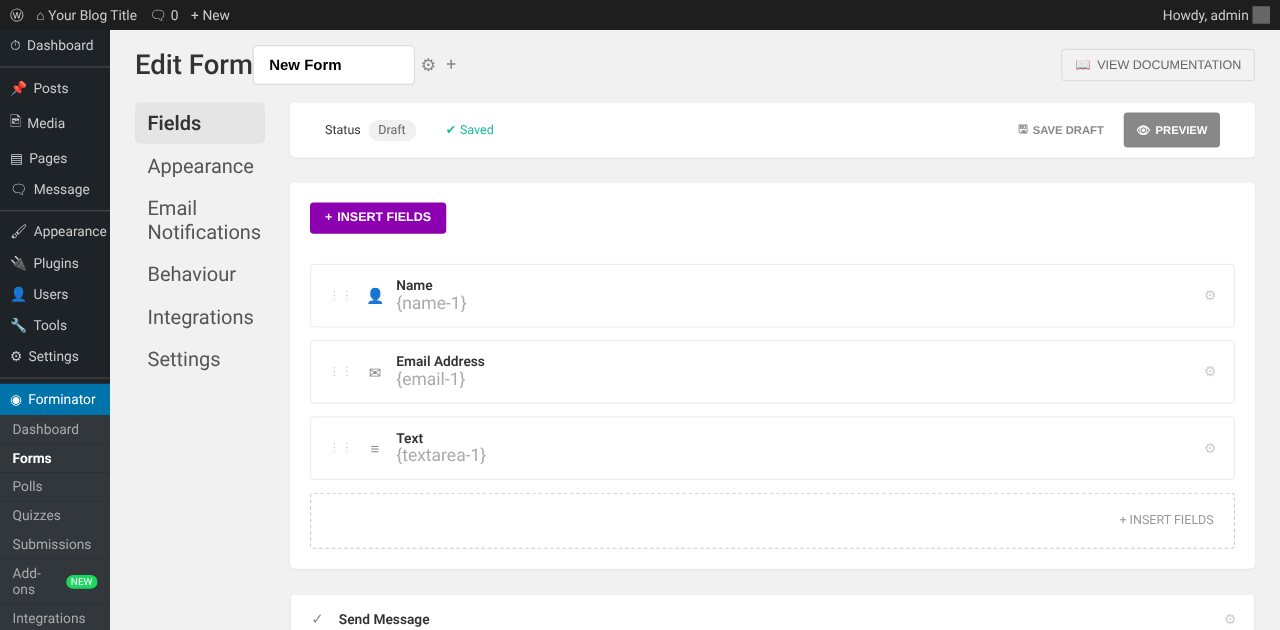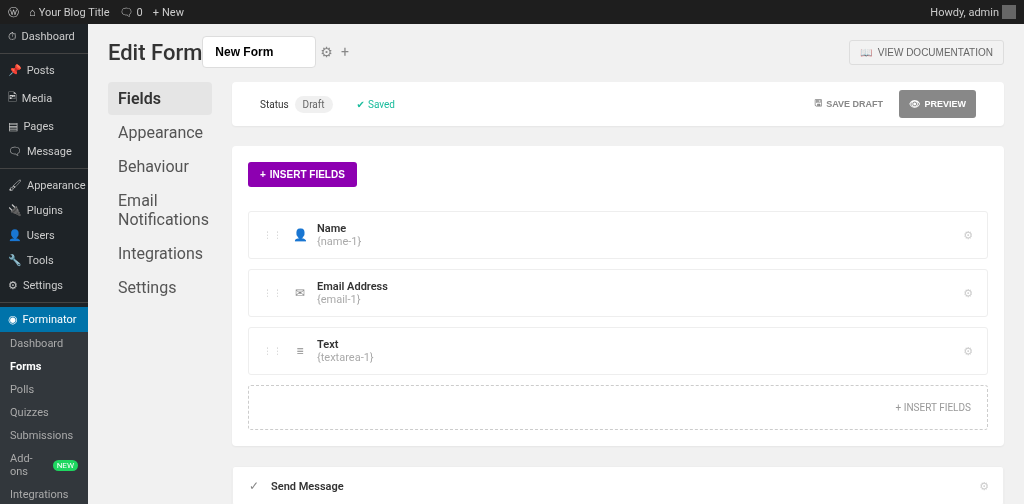--- a/index.html
+++ b/index.html
@@ -12,21 +12,21 @@
 .wp-sidebar li{padding:6px 8px;font-size:11px;color:#ccc;display:flex;align-items:center;gap:5px;cursor:pointer}
 .wp-sidebar li.sep{border-top:1px solid #444;padding:0;margin:4px 0}
 .wp-sidebar li.active{background:#0073aa;color:#fff;position:relative}
 .wp-sidebar li.active::after{content:"";position:absolute;right:-6px;top:50%;transform:translateY(-50%);border:6px solid transparent;border-right-color:#f1f1f1}
 .wp-sidebar .submenu li{background:#32373c;padding:5px 10px;font-size:11px;color:#aaa}
 .wp-sidebar .submenu li.sub-active{color:#fff;font-weight:700}
 .new-badge{background:#1ed760;color:#fff;font-size:8px;padding:1px 4px;border-radius:6px}
 .main{margin-left:88px;padding:12px 20px 20px}
 .head-row{display:flex;align-items:center;margin-bottom:14px}
 .page-title{font-size:22px;font-weight:500;color:#333}
-.form-name-input{background:#fff;border:1px solid #ddd;border-radius:4px;padding:8px 12px;font-size:12px;font-weight:600;width:114px}
+.form-name-input{background:#fff;border:1px solid #ddd;border-radius:4px;padding:8px 12px;font-size:12px;font-weight:600;width:130px}
 .icon-btn{color:#888;cursor:pointer;font-size:14px;padding:4px}
 .doc-btn{margin-left:auto;background:#f2f2f2;border:1px solid #ddd;padding:6px 10px;font-size:10px;color:#666;border-radius:3px;display:flex;align-items:center;gap:5px;cursor:pointer}
 .columns{display:flex;gap:20px}
 .settings-nav{width:104px;flex-shrink:0}
 .settings-nav div{padding:7px 10px;font-size:16px;color:#555;border-radius:4px;cursor:pointer;margin-bottom:1px}
 .settings-nav div.active{background:#e5e5e5;font-weight:600;color:#333}
 .content{flex:1}
 .status-bar{background:#fff;border-radius:4px;padding:8px 28px;display:flex;align-items:center;font-size:10px;box-shadow:0 1px 2px rgba(0,0,0,0.05);margin-bottom:20px}
 .draft-pill{background:#f0f0f0;padding:3px 8px;border-radius:10px;margin-left:6px;font-size:10px;color:#666}
 .saved{color:#1abc9c;margin-left:24px;display:flex;align-items:center;gap:3px}
@@ -35,21 +35,21 @@
 .btn-ghost{background:transparent;color:#888}
 .btn-grey{background:#888;color:#fff}
 .btn-blue{background:#17a8e3;color:#fff}
 .panel{background:#fff;border-radius:4px;padding:16px;box-shadow:0 1px 2px rgba(0,0,0,0.05);margin-bottom:20px}
 .insert-btn{background:#8d00b1;color:#fff;border:none;padding:7px 12px;font-size:10px;font-weight:600;border-radius:3px;display:flex;align-items:center;gap:4px;cursor:pointer;margin-bottom:24px}
 .field-row{background:#fff;border:1px solid #eee;border-radius:3px;padding:10px 14px;margin-bottom:10px;display:flex;align-items:center;gap:10px}
 .drag{color:#ccc;font-size:9px;letter-spacing:1px}
 .field-ico{color:#888;font-size:12px;width:14px;text-align:center}
 .field-labels{flex:1}
 .field-title{font-size:11px;font-weight:600;color:#333}
-.field-slug{font-size:11px;color:#aaa}
+.field-slug{font-size:14px;color:#aaa}
 .field-cog{color:#ccc;font-size:11px;cursor:pointer}
 .dropzone{border:1px dashed #ccc;border-radius:3px;padding:16px;text-align:right;font-size:10px;color:#999;cursor:pointer;margin-top:4px}
 .submit-row{background:#fff;border:1px solid #eee;border-radius:3px;padding:12px 14px;display:flex;align-items:center;gap:10px}
 .ico{display:inline-block}
 </style>
 </head>
 <body>
 
 <div class="adminbar">
   <div class="adminbar-left">
@@ -141,22 +141,22 @@
     <button class="doc-btn">
         <span>📖</span>
         <span>VIEW DOCUMENTATION</span>
       </button>
   </div>
 
   <div class="columns">
     <div class="settings-nav">
       <div class="active">Fields</div>
       <div>Appearance</div>
+      <div>Email Notifications</div>
       <div>Behaviour</div>
-      <div>Email Notifications</div>
       <div>Integrations</div>
       <div>Settings</div>
     </div>
 
     <div class="content">
       <div class="status-bar">
         <span>Status</span>
         <span class="draft-pill">Draft</span>
         <span class="saved">
             <span>✔</span>

